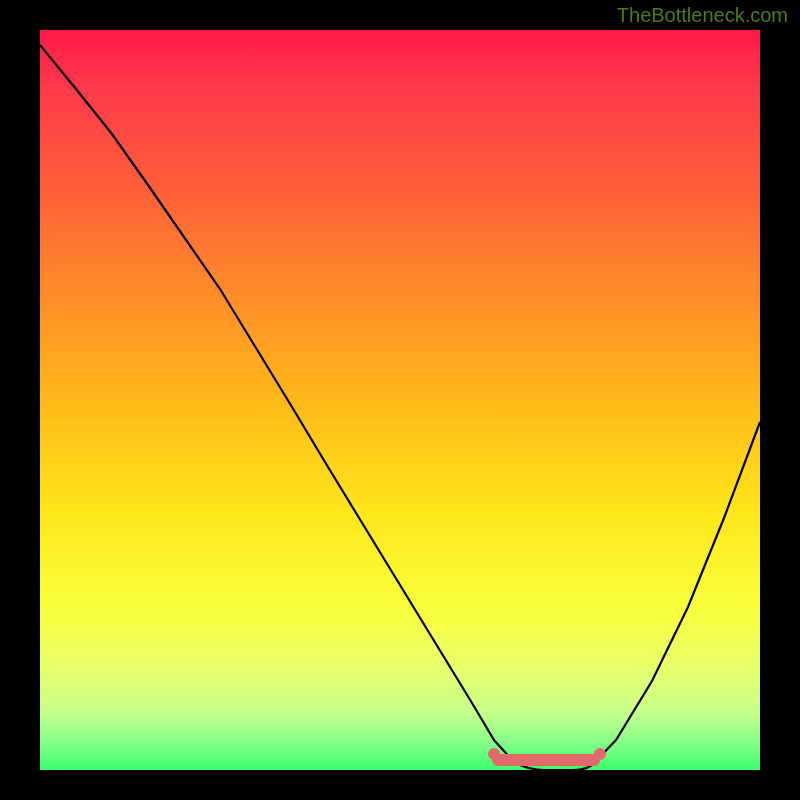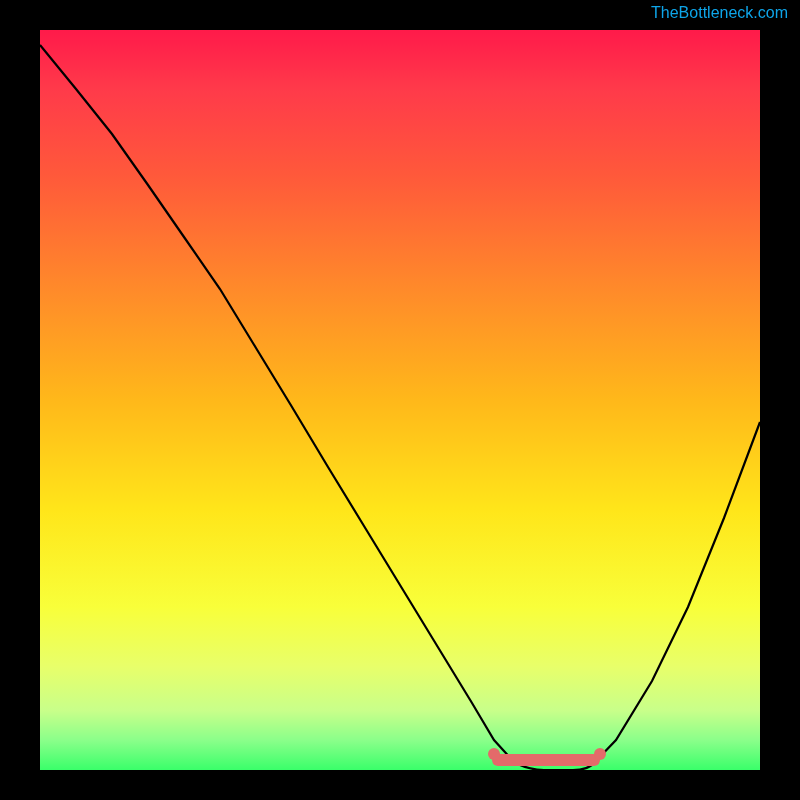--- a/index.html
+++ b/index.html
@@ -8,22 +8,22 @@
     height: 800px;
     background: #000;
     position: relative;
     font-family: Arial, sans-serif;
     overflow: hidden;
   }
   .watermark {
     position: absolute;
     top: 4px;
     right: 12px;
-    color: #0ea5e9;
-    font-size: 16px;
+    color: #4d7c0f;
+    font-size: 20px;
     font-weight: 500;
     z-index: 10;
   }
   .plot-area {
     position: absolute;
     left: 40px;
     top: 30px;
     width: 720px;
     height: 740px;
     background: linear-gradient(to bottom,

